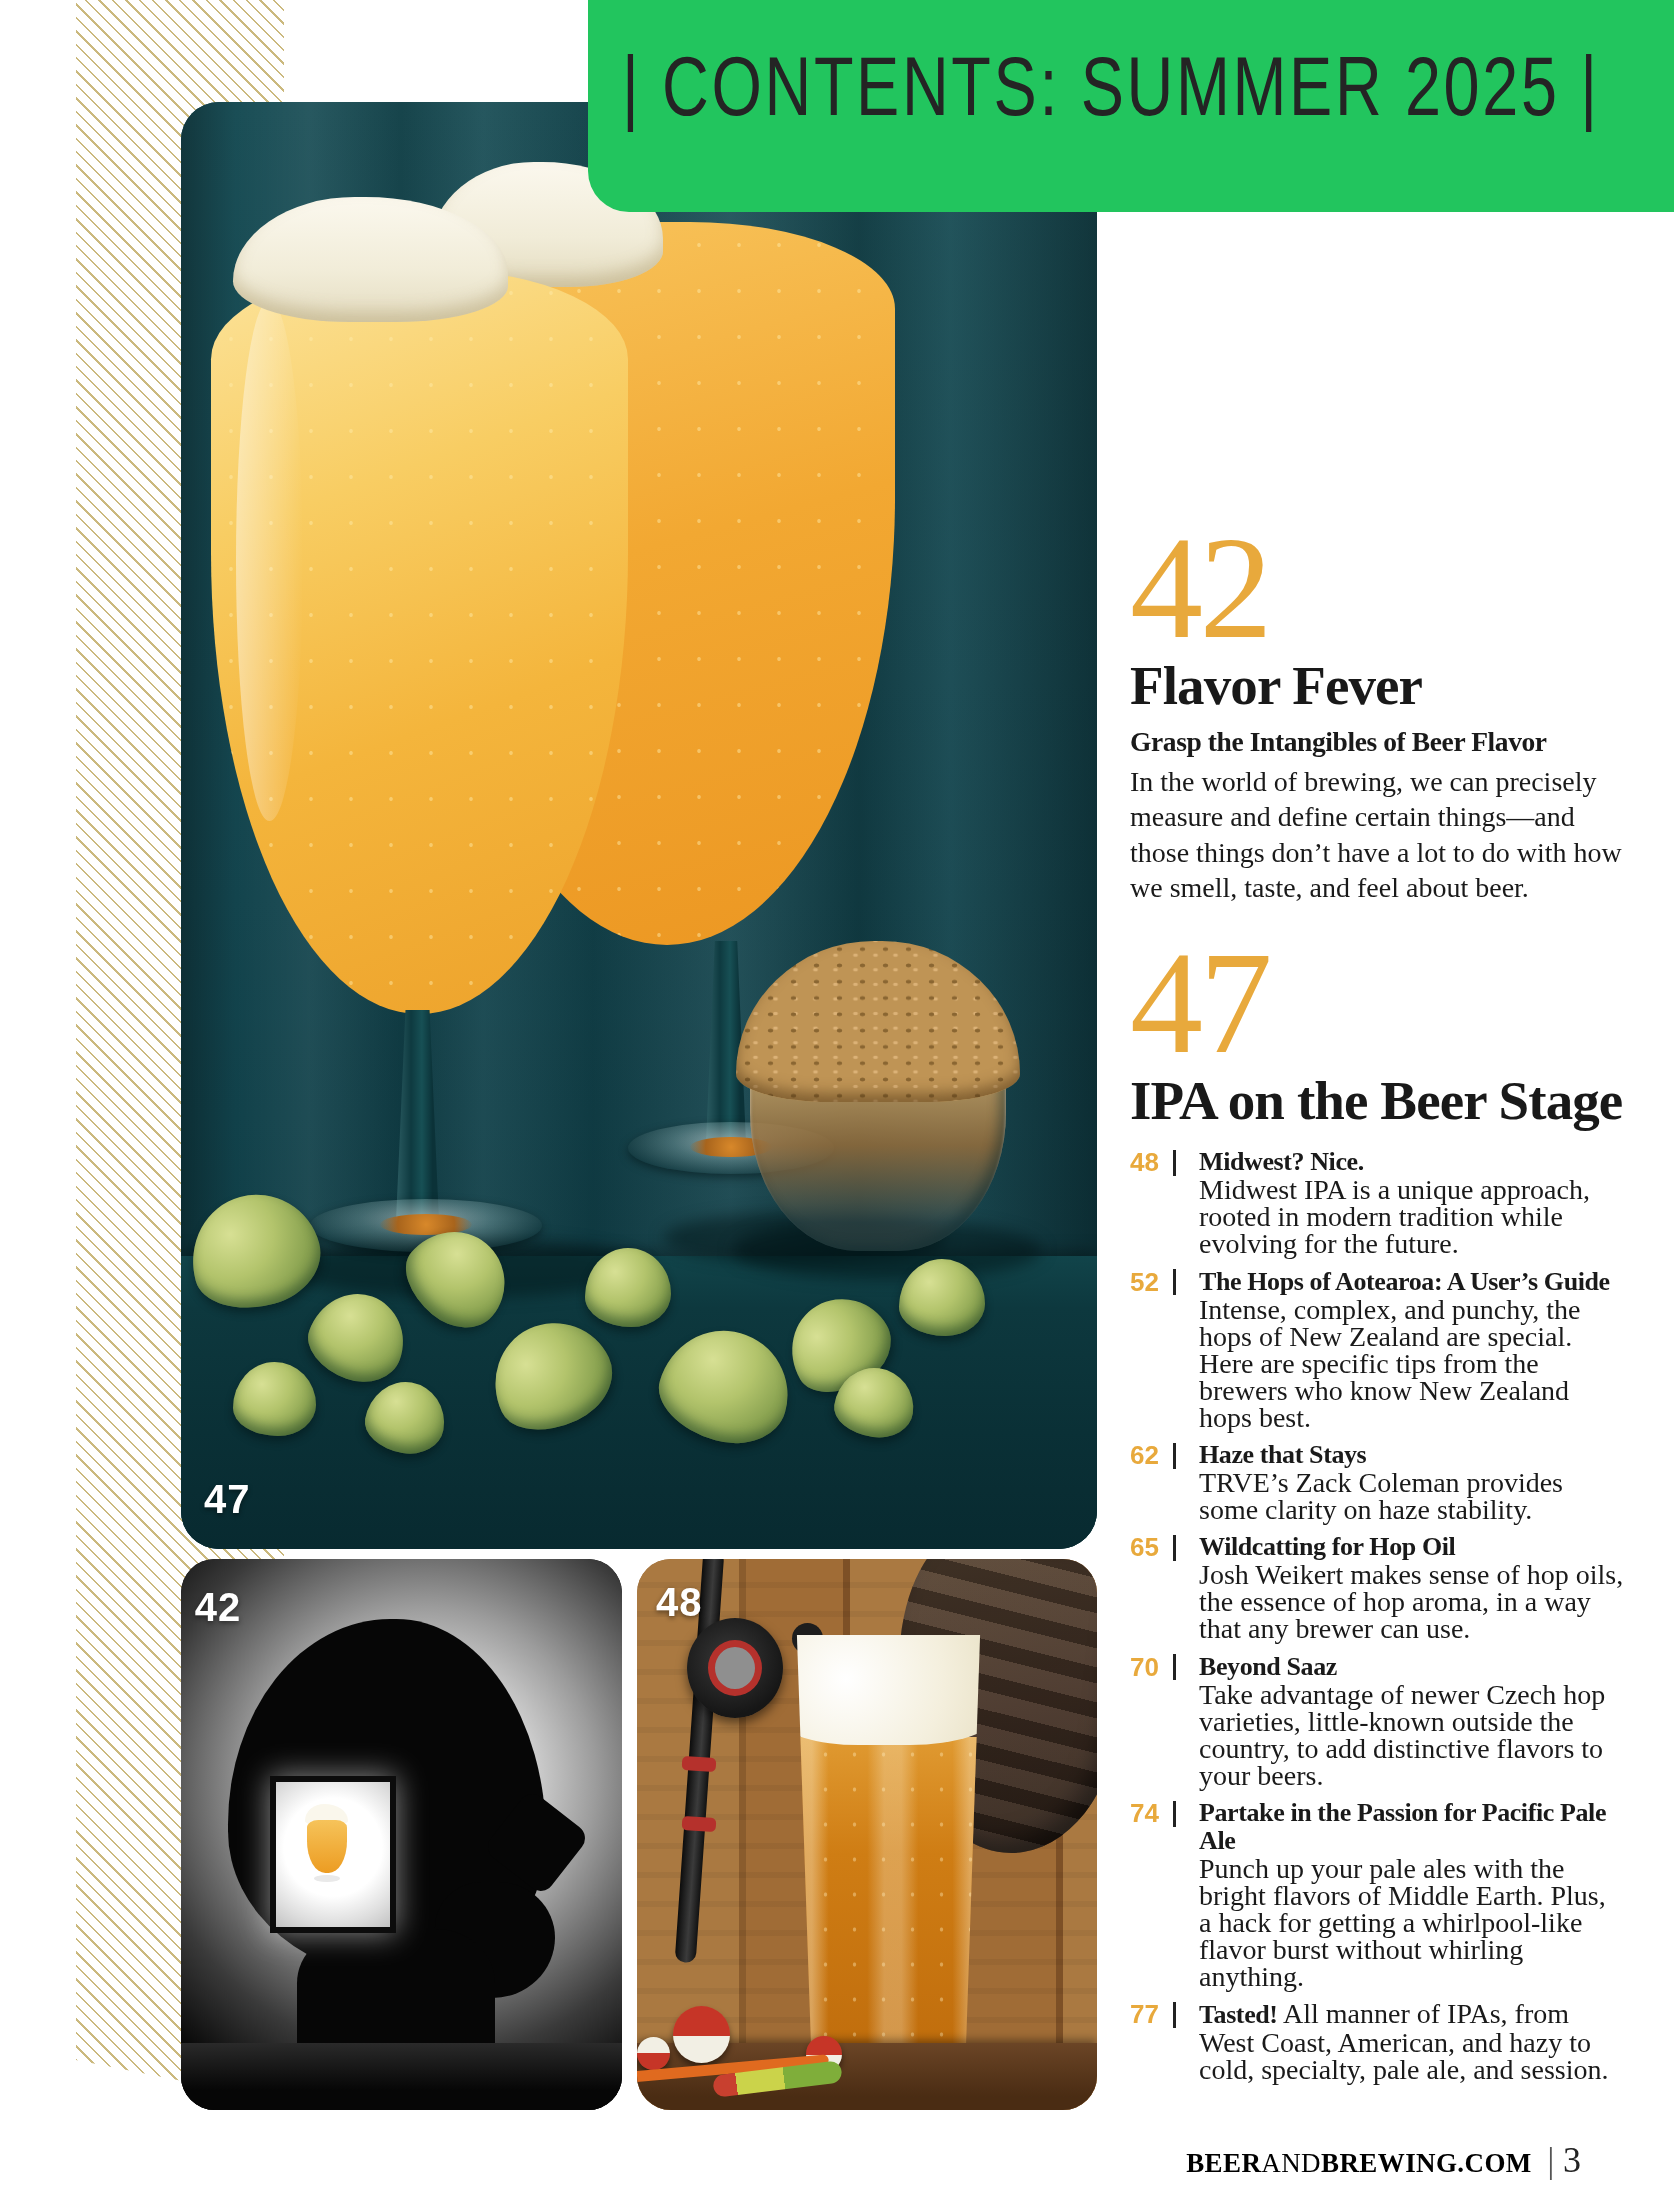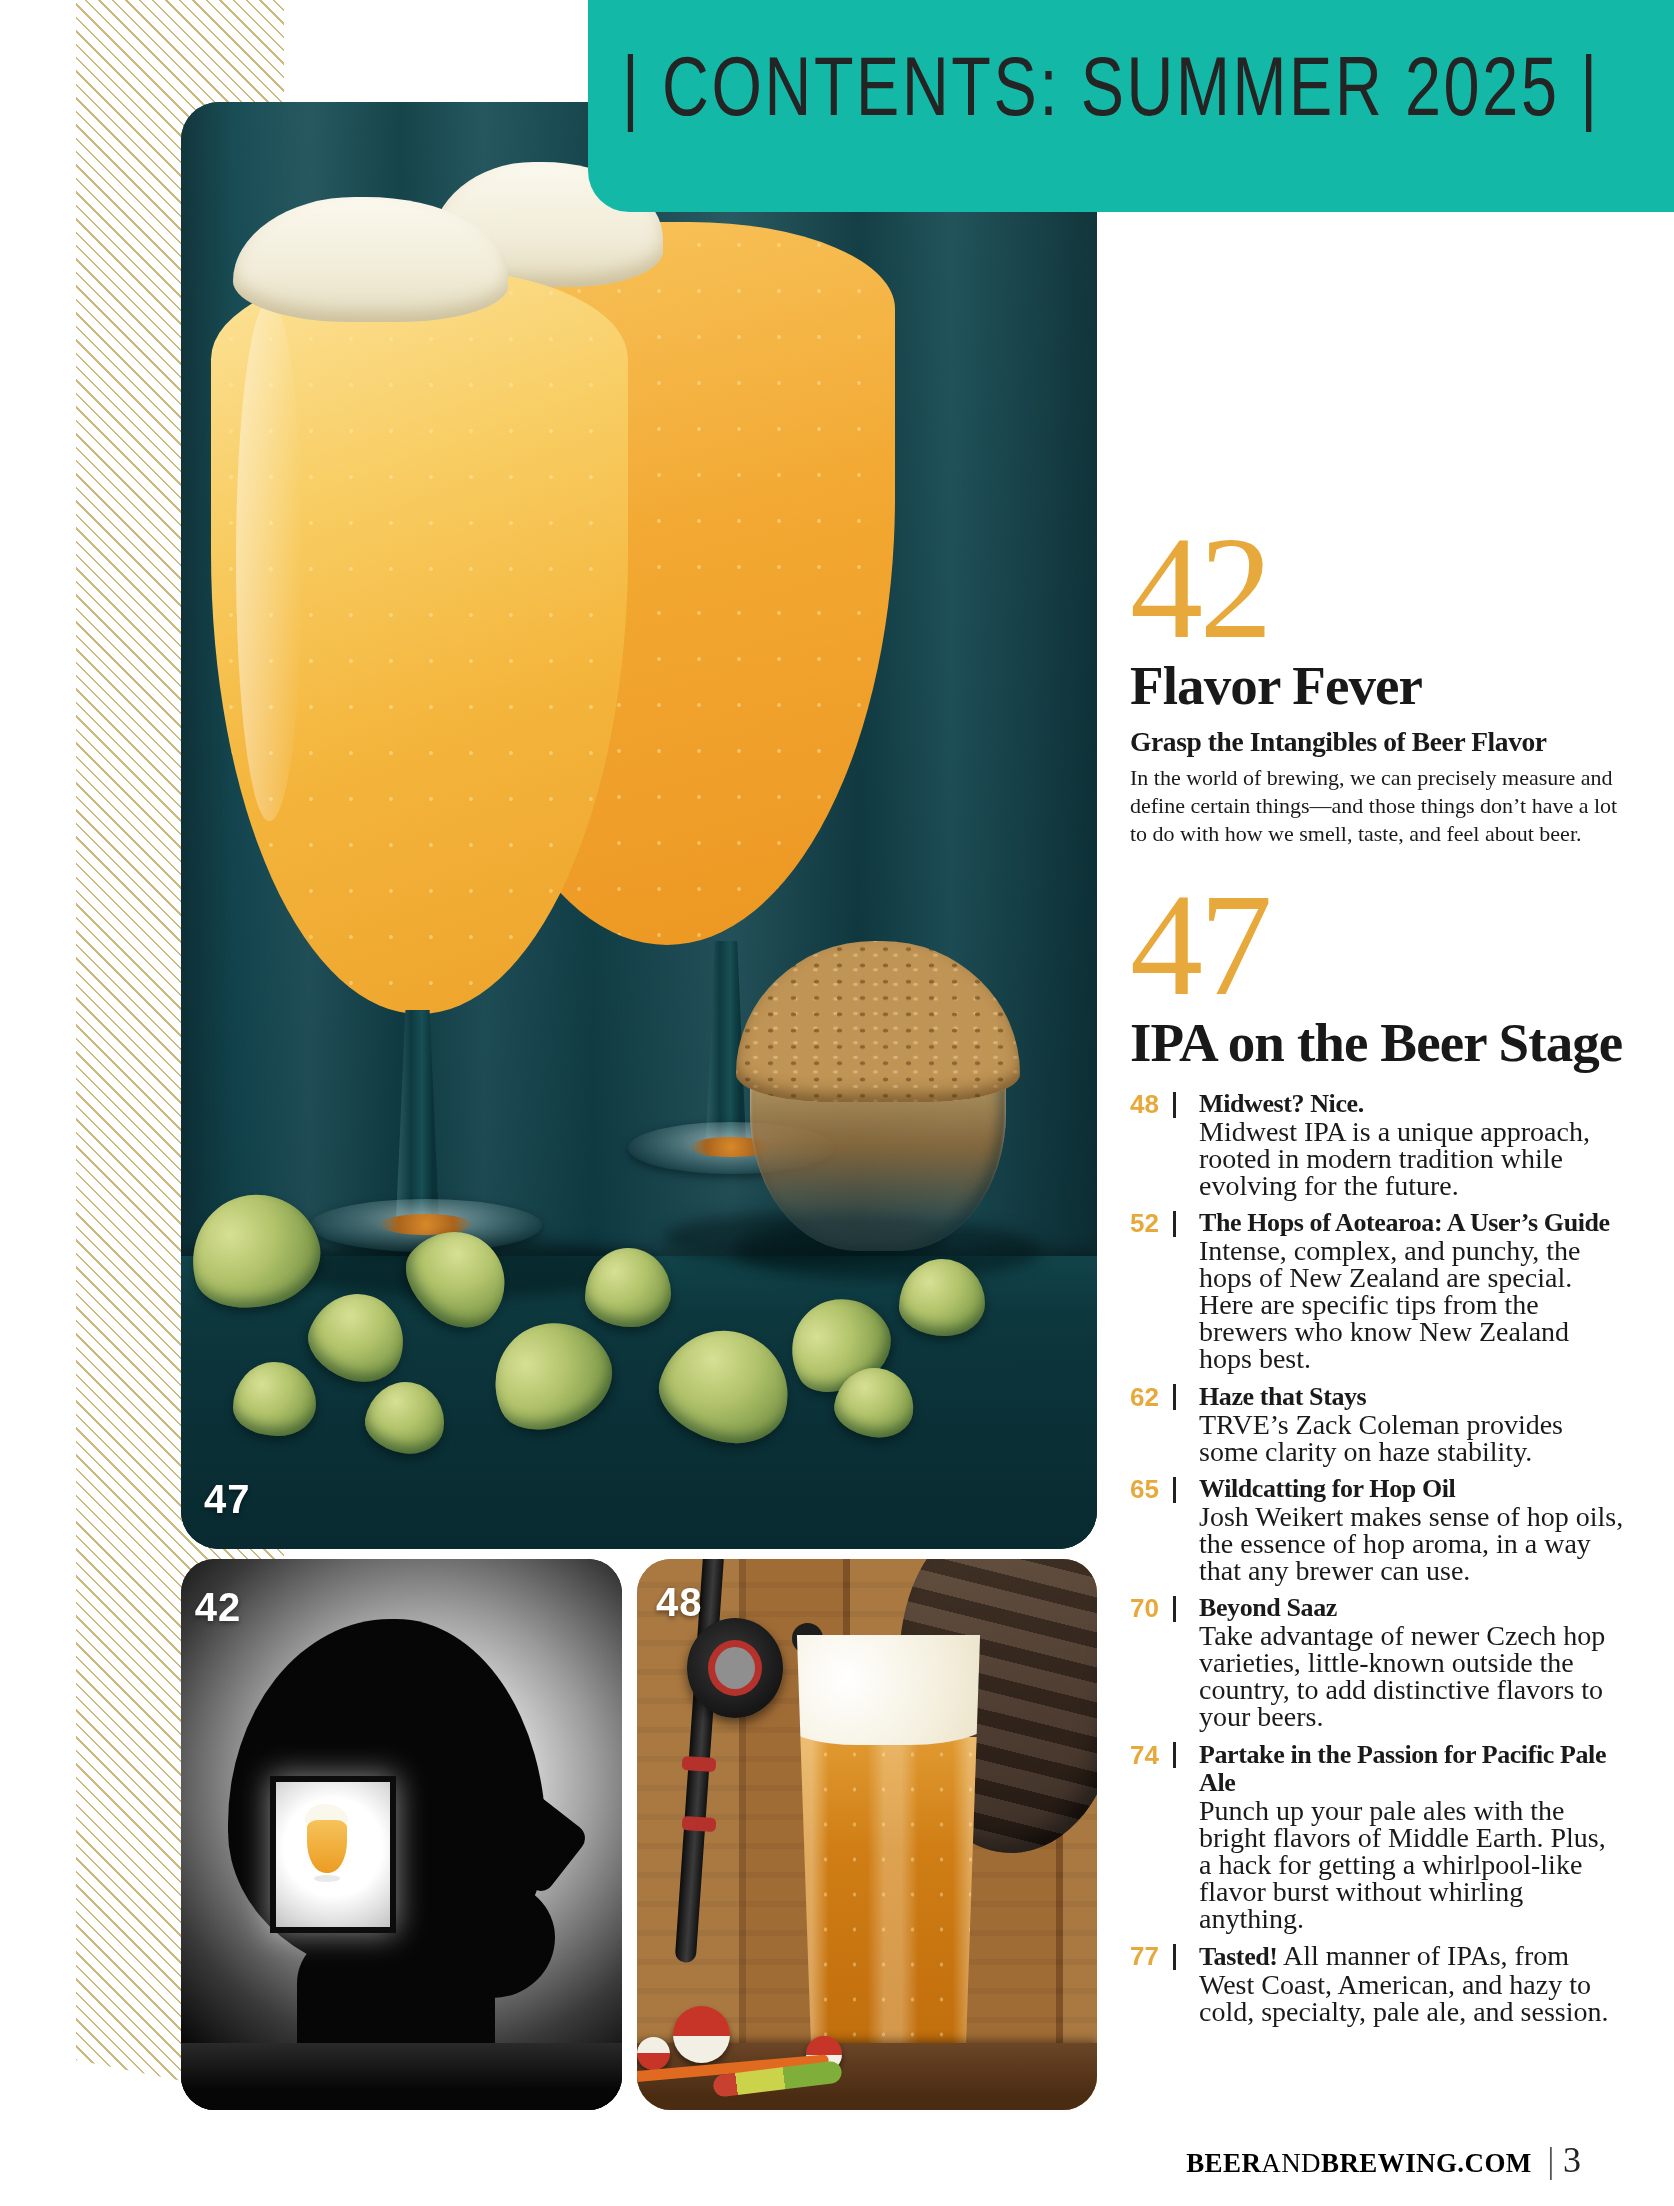--- a/index.html
+++ b/index.html
@@ -56,33 +56,33 @@
     box-shadow:inset 0 3.4px 3.4px rgba(255,255,255,.55),inset -6.9px -5.2px 12px rgba(10,40,45,.45);}
 
   .hop{position:absolute;border-radius:50% 50% 46% 54% / 62% 58% 42% 38%;
     background:radial-gradient(circle at 35% 30%,#d7e094 0%,#b3c46c 38%,#8aa351 68%,#647f3d 100%);
     box-shadow:inset 0 -7.7px 12px rgba(0,40,25,.4),0 5.2px 8.6px rgba(0,15,15,.45);}
 
   .photo-label{position:absolute;color:#fff;font-family:"Liberation Sans",sans-serif;
     font-weight:800;font-size:40px;letter-spacing:0.9px;text-shadow:0 1.7px 5.2px rgba(0,0,0,.45);}
 
   
-  .header-band{position:absolute;left:588px;top:0;width:1087px;height:212px;background:#14b8a6;
+  .header-band{position:absolute;left:588px;top:0;width:1087px;height:212px;background:#22c55e;
     border-bottom-left-radius:41px;text-align:center;}
   .header-band h1{margin:0;position:absolute;left:34px;top:45px;white-space:nowrap;
     font-family:"Liberation Sans",sans-serif;font-weight:400;font-size:83px;line-height:1;
     letter-spacing:3.4px;color:#242424;transform:scaleX(.78);transform-origin:left center;}
 
   
   .toc{position:absolute;left:1130px;top:532px;width:495px;}
   .big-num{font-family:"Liberation Serif",serif;font-weight:400;font-size:146px;line-height:.78;
     color:var(--accent,#e8a93c);letter-spacing:-3.4px;}
   .f-title{font-weight:700;font-size:55px;line-height:1.0;letter-spacing:-0.9px;margin-top:12px;color:#191919;}
   .f-sub{font-weight:700;font-size:27.5px;line-height:1.1;margin-top:13.8px;letter-spacing:-0.4px;}
-  .f-body{font-size:22px;line-height:1.27;margin-top:6.9px;}
+  .f-body{font-size:28px;line-height:1.27;margin-top:6.9px;}
   .sec2{margin-top:41px;}
   .entries{margin-top:20.6px;}
   .entry{display:grid;grid-template-columns:43px 26px 1fr;margin-bottom:10.3px;}
   .e-num{font-family:"Liberation Sans",sans-serif;font-weight:700;font-size:26px;line-height:28px;
     color:var(--accent,#e8a93c);}
   .e-bar{width:2.6px;height:26px;background:#222;margin-top:1.7px;}
   .e-title{font-weight:700;font-size:26px;line-height:28px;letter-spacing:-0.4px;display:block;}
   .e-body{display:block;font-size:28px;line-height:27px;}
   .entry.inline .e-title,.entry.inline .e-body{display:inline;text-align:right;}
 

